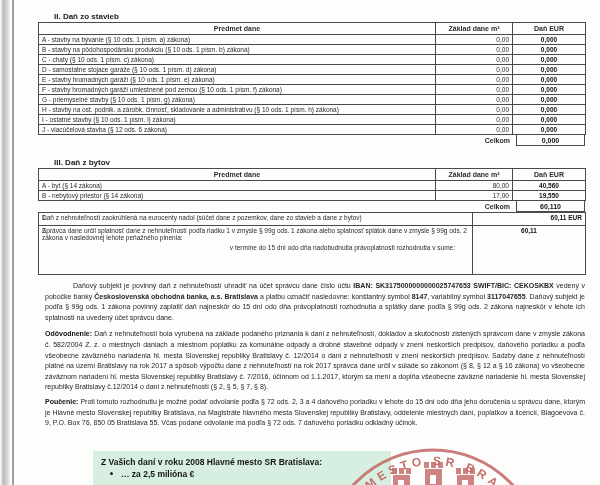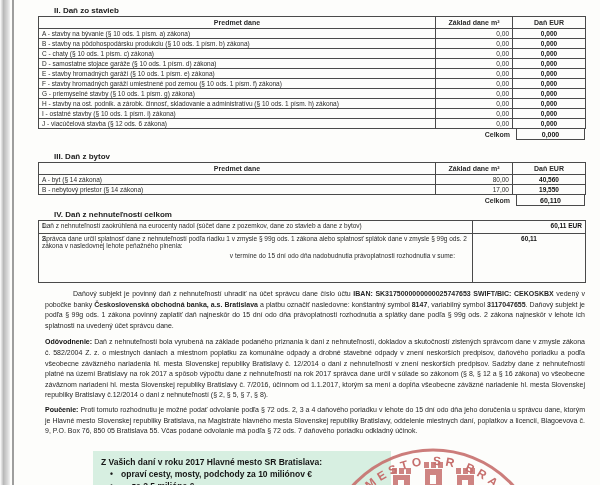--- a/index.html
+++ b/index.html
@@ -1,21 +1,21 @@
 <!DOCTYPE html>
 <html><head>
 <meta charset="utf-8">
 <style>
   html,body{margin:0;padding:0;}
   .page{position:relative;width:600px;height:485px;background:#fdfdfb;overflow:hidden;
         font-family:"Liberation Sans", sans-serif;color:#2b2b2b;}
   .scan-strip{position:absolute;left:0;top:0;bottom:0;width:10px;
         background:linear-gradient(to right,#ffffff 0%,#b9b9b9 35%,#d9d9d9 75%,#f2f2f2 100%);}
   .scan-line{position:absolute;left:12px;top:0;bottom:0;width:2px;background:#7d7d7d;opacity:.75;}
-  .content{position:absolute;left:38px;top:6px;width:547px;}
+  .content{position:absolute;left:38px;top:12px;width:547px;}
   h2.sec{font-size:8px;font-weight:bold;margin:0 0 1px 16px;color:#1c1c1c;}
   table.tax{border-collapse:collapse;width:547px;table-layout:fixed;}
   table.tax td,table.tax th{border:1px solid #4a4a4a;font-size:6.5px;line-height:7px;
         padding:1px 3px;overflow:hidden;white-space:nowrap;}
   table.tax th{font-size:7px;text-align:center;font-weight:bold;padding:2px 2px;}
   td.subj{text-align:left;}
   td.base{text-align:right;padding-right:8px;}
   td.tax-v{text-align:center;font-weight:bold;color:#111;}
   .total-row{display:flex;width:547px;height:11px;align-items:stretch;}
   .total-sp{flex:1;}
@@ -143,21 +143,20 @@
             <td class="tax-v">19,550</td>
           </tr>
     </tbody>
       </table>
     <div class="total-row">
       <div class="total-sp"></div>
       <div class="total-label">Celkom</div>
       <div class="total-value">60,110</div>
     </div>
 
-    <h2 class="sec" style="margin-top:4px;">IV. Daň z nehnuteľností celkom</h2>
     <table class="tax tax4">
       <colgroup>
           <col style="width:434px">
           <col style="width:113px">
         </colgroup>
       <tbody>
           <tr>
         <td class="cell-rel" style="height:10px;">
           <span class="rownum">1.</span>
           <span>Daň z nehnuteľností zaokrúhlená na eurocenty nadol (súčet dane z pozemkov, dane zo stavieb a dane z bytov)</span>
@@ -177,22 +176,22 @@
 
     <p class="para first"><span>Daňový subjekt je povinný daň z nehnuteľností uhradiť na účet správcu dane číslo účtu </span><span style="font-weight: 700;">IBAN: SK3175000000000025747653 SWIFT/BIC: CEKOSKBX</span><span> vedený v pobočke banky </span><span style="font-weight: 700;">Československá obchodná banka, a.s. Bratislava</span><span> a platbu označiť nasledovne: konštantný symbol </span><span style="font-weight: 700;">8147</span><span>, variabilný symbol </span><span style="font-weight: 700;">3117047655</span><span>. Daňový subjekt je podľa § 99g ods. 1 zákona povinný zaplatiť daň najneskôr do 15 dní odo dňa právoplatnosti rozhodnutia a splátky dane podľa § 99g ods. 2 zákona najneskôr v lehote ich splatnosti na uvedený účet správcu dane.</span></p>
 
     <p class="para"><span class="plabel">Odôvodnenie:</span><span> Daň z nehnuteľností bola vyrubená na základe podaného priznania k dani z nehnuteľností, dokladov a skutočností zistených správcom dane v zmysle zákona č. 582/2004 Z. z. o miestnych daniach a miestnom poplatku za komunálne odpady a drobné stavebné odpady v znení neskorších predpisov, daňového poriadku a podľa všeobecne záväzného nariadenia hl. mesta Slovenskej republiky Bratislavy č. 12/2014 o dani z nehnuteľností v znení neskorších predpisov. Sadzby dane z nehnuteľností platné na území Bratislavy na rok 2017 a spôsob výpočtu dane z nehnuteľností na rok 2017 správca dane určil v súlade so zákonom (§ 8, § 12 a § 16 zákona) vo všeobecne záväznom nariadení hl. mesta Slovenskej republiky  Bratislavy č. 7/2016, účinnom od 1.1.2017, ktorým sa mení a dopĺňa všeobecne záväzné nariadenie hl. mesta Slovenskej republiky Bratislavy č.12/2014 o dani z nehnuteľností (§ 2, § 5, § 7, § 8).</span></p>
 
     <p class="para" style="margin-top:4px;"><span class="plabel">Poučenie:</span><span> Proti tomuto rozhodnutiu je možné podať odvolanie podľa § 72 ods. 2, 3 a 4 daňového poriadku v lehote do 15 dní odo dňa jeho doručenia u správcu dane, ktorým je Hlavné mesto Slovenskej republiky Bratislava, na Magistráte hlavného mesta Slovenskej republiky Bratislavy, oddelenie miestnych daní, poplatkov a licencií, Blagoevova č. 9, P.O. Box 76, 850 05  Bratislava 55. Včas podané odvolanie má podľa § 72 ods. 7 daňového poriadku odkladný účinok.</span></p>
 
   </div>
 
   <div class="greenbox">
-    <div class="gb-title">Z Vašich daní v roku 2017 Hlavné mesto SR Bratislava:</div>
-    <div class="gb-li"><span class="dot">•</span><span>opraví cesty, mosty, podchody za 10 miliónov €</span></div>
+    <div class="gb-title">Z Vašich daní v roku 2008 Hlavné mesto SR Bratislava:</div>
+    <div class="gb-li"><span class="dot">•</span></div>
     <div class="gb-li"><span class="dot">•</span><span>… za 2,5 milióna €</span></div>
   </div>
 
   <div class="stamp">
     <svg width="230" height="170" viewBox="0 0 230 170">
       <circle cx="115" cy="114" r="108" fill="none" stroke="#c66f6d" stroke-width="3" opacity="0.9"></circle>
       <path id="stampArc" d="M 22 114 A 93 93 0 0 1 208 114" fill="none"></path>
       <text font-family="Liberation Sans, sans-serif" font-size="12" font-weight="bold" fill="#c66f6d" letter-spacing="4">
         <textPath href="#stampArc" startOffset="50%" text-anchor="middle">MESTO SR BRA</textPath>
       </text>

